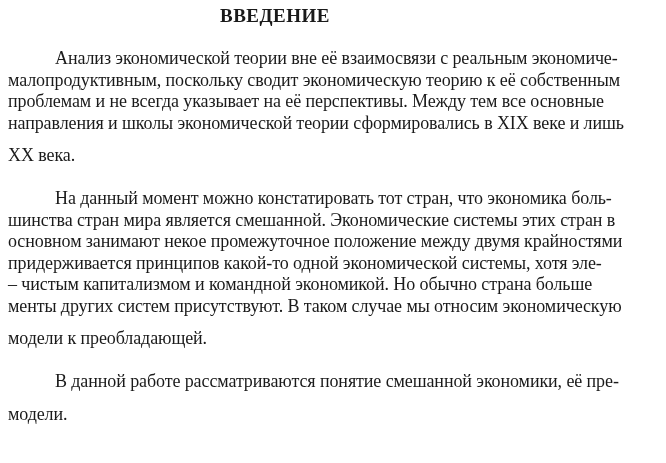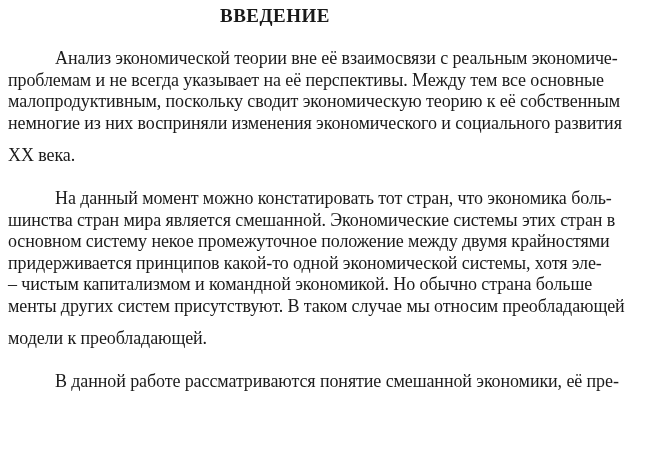--- a/index.html
+++ b/index.html
@@ -50,33 +50,34 @@
 </style>
 </head>
 <body>
 
 <div class="page">
 
   <div class="title">ВВЕДЕНИЕ</div>
 
   <div class="para">
     <div class="line first">Анализ экономической теории вне её взаимосвязи с реальным экономиче-</div>
+    <div class="line">малопродуктивным, поскольку сводит экономическую теорию к её собственным</div>
     <div class="line">проблемам и не всегда указывает на её перспективы. Между тем все основные</div>
-    <div class="line">малопродуктивным, поскольку сводит экономическую теорию к её собственным</div>
-    <div class="line">немногие из них восприняли изменения экономического и социального развития</div>
+    <div class="line">направления и школы экономической теории сформировались в XIX веке и лишь</div>
     <div class="line last">XX века.</div>
   </div>
 
   <div class="para">
     <div class="line first">На данный момент можно констатировать тот стран, что экономика боль-</div>
     <div class="line">шинства стран мира является смешанной. Экономические системы этих стран в</div>
-    <div class="line">основном систему некое промежуточное положение между двумя крайностями</div>
+    <div class="line">основном занимают некое промежуточное положение между двумя крайностями</div>
     <div class="line">придерживается принципов какой-то одной экономической системы, хотя эле-</div>
     <div class="line">– чистым капитализмом и командной экономикой. Но обычно страна больше</div>
-    <div class="line">менты других систем присутствуют. В таком случае мы относим преобладающей</div>
+    <div class="line">менты других систем присутствуют. В таком случае мы относим экономическую</div>
     <div class="line last">модели к преобладающей.</div>
   </div>
 
   <div class="para">
     <div class="line first">В данной работе рассматриваются понятие смешанной экономики, её пре-</div>
+    <div class="line last">модели.</div>
   </div>
 
 </div>
 
 </body></html>

